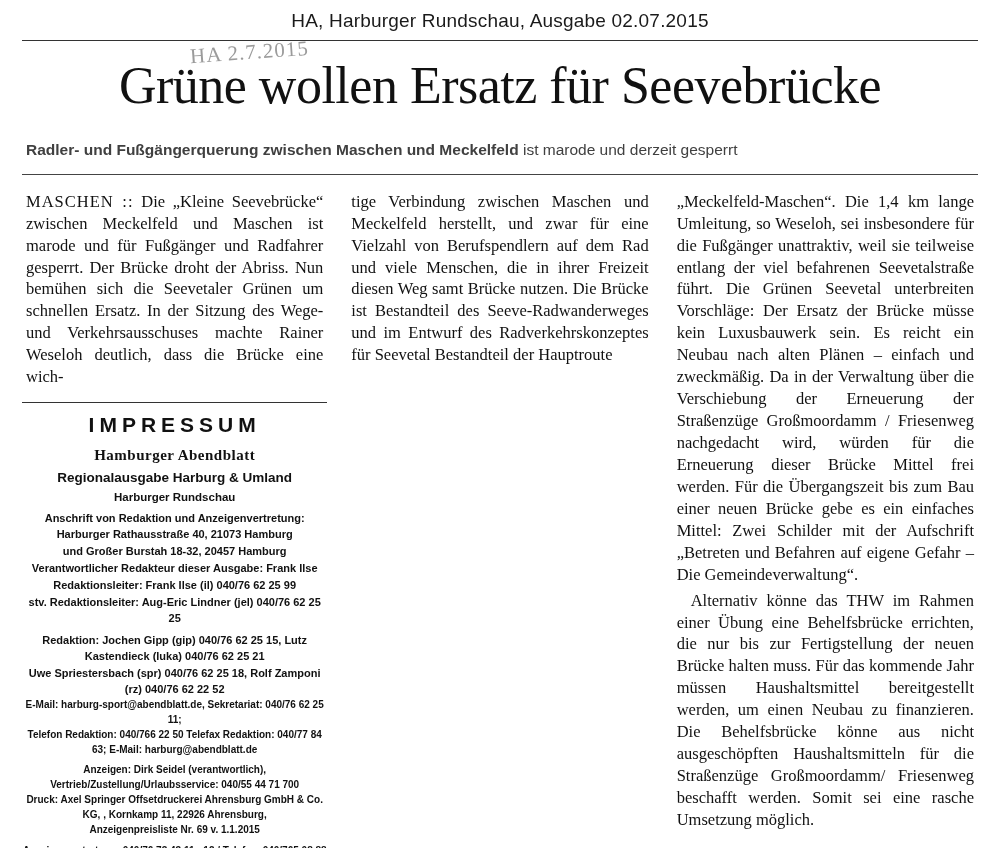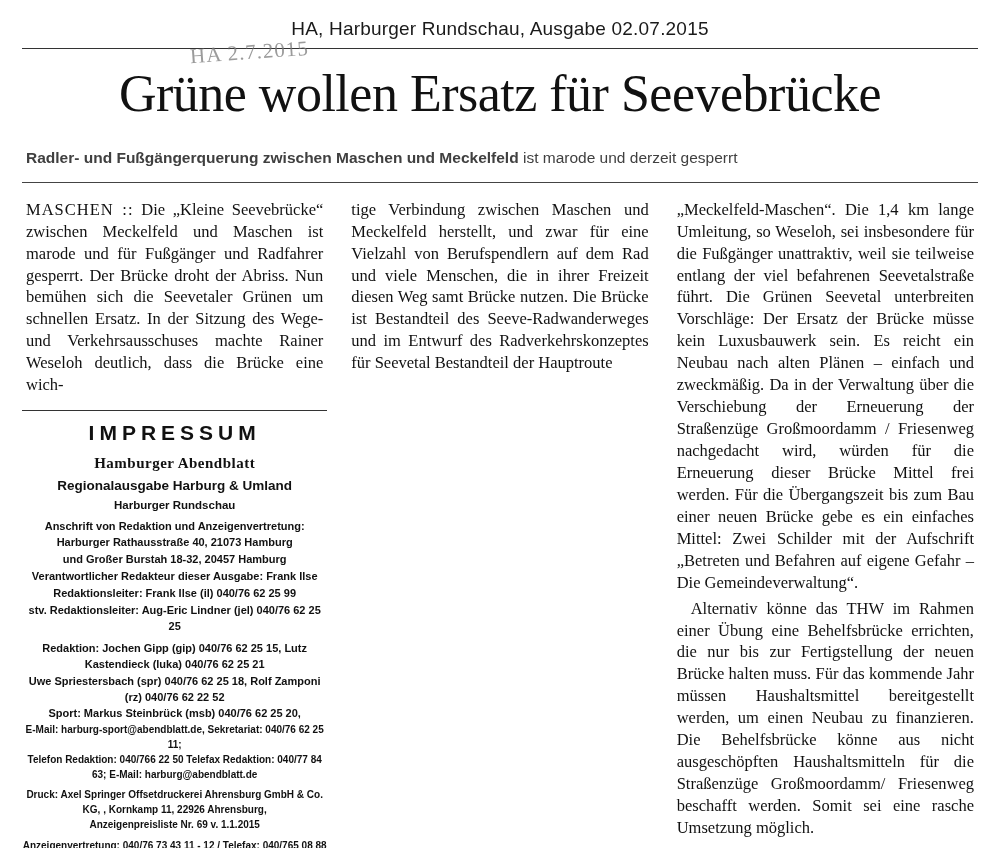--- a/index.html
+++ b/index.html
@@ -13,21 +13,21 @@
     font-family: "Liberation Serif", serif;
     color: #111111;
     position: relative;
     overflow: hidden;
   }
   .page {
     position: relative;
     width: 1000px;
     height: 848px;
     box-sizing: border-box;
-    padding: 8px 22px;
+    padding: 0 22px;
   }
   .masthead-line {
     text-align: center;
     font-family: "Liberation Sans", sans-serif;
     font-size: 19px;
     letter-spacing: 0.2px;
     color: #1a1a1a;
     padding-top: 10px;
     padding-bottom: 6px;
   }
@@ -175,26 +175,26 @@
           <div class="imp-line">Anschrift von Redaktion und Anzeigenvertretung: Harburger Rathausstraße 40, 21073 Hamburg</div>
           <div class="imp-line">und Großer Burstah 18-32, 20457 Hamburg</div>
           <div class="imp-line">Verantwortlicher Redakteur dieser Ausgabe: Frank Ilse</div>
           <div class="imp-line">Redaktionsleiter: Frank Ilse (il) 040/76 62 25 99</div>
           <div class="imp-line">stv. Redaktionsleiter: Aug-Eric Lindner (jel) 040/76 62 25 25</div>
         </div>
 
         <div class="imp-block">
           <div class="imp-line">Redaktion: Jochen Gipp (gip) 040/76 62 25 15, Lutz Kastendieck (luka) 040/76 62 25 21</div>
           <div class="imp-line">Uwe Spriestersbach (spr) 040/76 62 25 18, Rolf Zamponi (rz) 040/76 62 22 52</div>
-          <div class="imp-line">Sport: Markus Steinbrück (msb) 040/76 62 25 20,</div>
           <div class="imp-line small">E-Mail: harburg-sport@abendblatt.de, Sekretariat: 040/76 62 25 11;</div>
           <div class="imp-line small">Telefon Redaktion: 040/766 22 50 Telefax Redaktion: 040/77 84 63; E-Mail: harburg@abendblatt.de</div>
         </div>
 
         <div class="imp-block">
+          <div class="imp-line small">Anzeigen: Dirk Seidel (verantwortlich), Vertrieb/Zustellung/Urlaubsservice: 040/55 44 71 700</div>
           <div class="imp-line small">Druck: Axel Springer Offsetdruckerei Ahrensburg GmbH &amp; Co. KG, , Kornkamp 11, 22926 Ahrensburg,</div>
           <div class="imp-line small">Anzeigenpreisliste Nr. 69 v. 1.1.2015</div>
         </div>
 
         <div class="imp-block">
           <div class="imp-line small">Anzeigenvertretung: 040/76 73 43 11 - 12 / Telefax: 040/765 08 88 / E-Mail: regionalanzeigen@abendblatt.de</div>
 
         </div>
       </div>
     </div>

